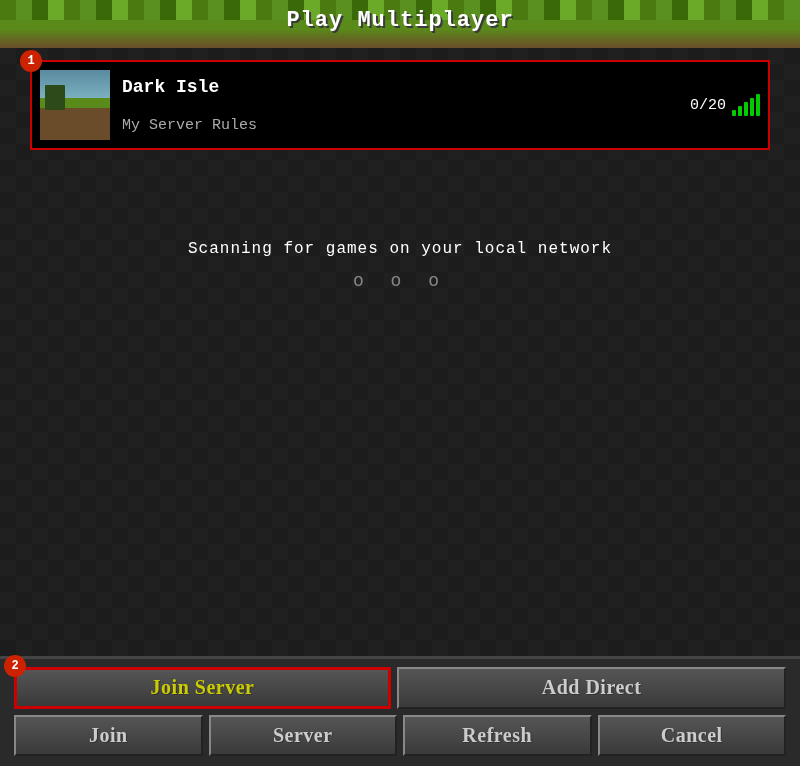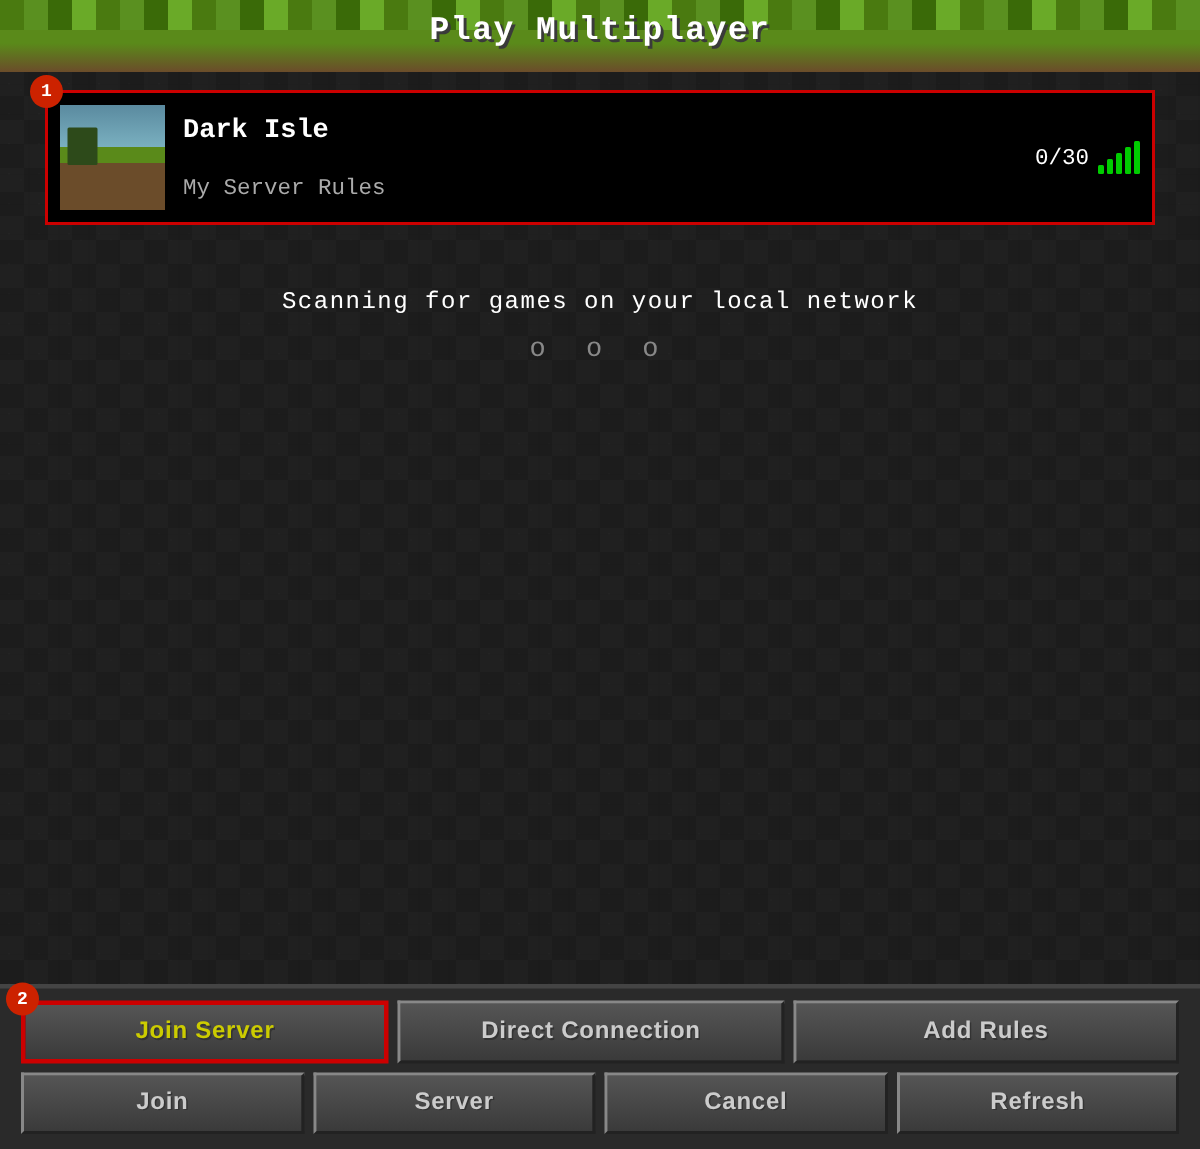--- a/index.html
+++ b/index.html
@@ -216,20 +216,21 @@
       text-align: center;
       padding: 20px;
       margin-top: 10px;
     }
 
     .scanning-text {
       color: #ffffff;
       font-size: 16px;
       font-family: 'Courier New', monospace;
       letter-spacing: 1px;
+      margin-top: 48px;
     }
 
     .scanning-dots {
       color: #888888;
       font-size: 18px;
       margin-top: 13px;
       letter-spacing: 8px;
       font-family: 'Courier New', monospace;
     }
 
@@ -256,22 +257,22 @@
 
     .mc-button {
       flex: 1;
       background: linear-gradient(to bottom, #555555 0%, #3a3a3a 100%);
       border: none;
       border-top: 2px solid #888888;
       border-left: 2px solid #888888;
       border-right: 2px solid #222222;
       border-bottom: 2px solid #222222;
       color: #cccccc;
-      font-family: Liberation Sans, sans-serif;
-      font-size: 16px;
+      font-family: Liberation Serif, serif;
+      font-size: 20px;
       font-weight: bold;
       cursor: pointer;
       text-shadow: 1px 1px #333333;
       letter-spacing: 0.5px;
       padding: 4px;
     }
 
     .mc-button.highlighted {
       border: 3px solid #cc0000;
       color: #cccc00;
@@ -311,21 +312,21 @@
 
   <div class="server-list">
     <div class="server-entry">
       <div class="server-number-badge">1</div>
       <div class="server-thumbnail"></div>
       <div class="server-info">
         <div class="server-name">Dark Isle</div>
         <div class="server-motd">My Server Rules</div>
       </div>
       <div class="server-status">
-        <span class="server-count">0/30</span>
+        <span class="server-count">0/20</span>
         <div class="signal-bars">
           <div class="signal-bar" style="height:6px"></div>
           <div class="signal-bar" style="height:10px"></div>
           <div class="signal-bar" style="height:14px"></div>
           <div class="signal-bar" style="height:18px"></div>
           <div class="signal-bar" style="height:22px"></div>
         </div>
       </div>
     </div>
   </div>
@@ -336,23 +337,22 @@
   </div>
 </div>
 
 <div class="bottom-toolbar">
 
   <div class="button-row button-row-1">
     <div style="position:relative; flex:1; display:flex;">
       <div class="badge-2">2</div>
       <button class="mc-button highlighted" style="flex:1;">Join Server</button>
     </div>
-    <button class="mc-button">Direct Connection</button>
-    <button class="mc-button">Add Rules</button>
+    <button class="mc-button">Add Direct</button>
   </div>
 
   <div class="button-row">
     <button class="mc-button">Join</button>
     <button class="mc-button">Server</button>
+    <button class="mc-button">Refresh</button>
     <button class="mc-button">Cancel</button>
-    <button class="mc-button">Refresh</button>
   </div>
 </div>
 
 </body></html>

